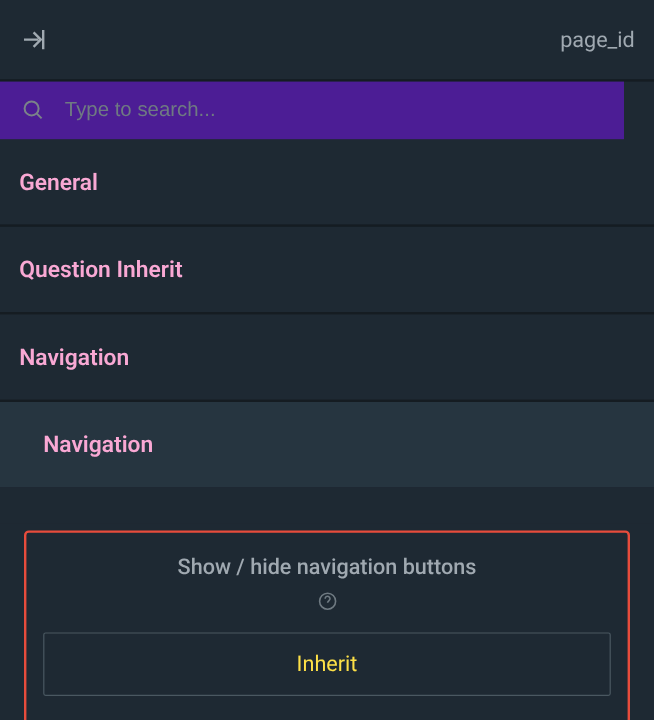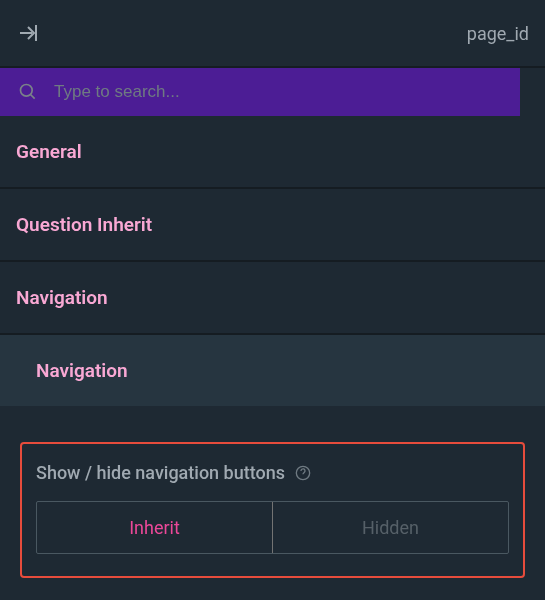--- a/index.html
+++ b/index.html
@@ -83,20 +83,21 @@
       margin: 6px 20px 0 20px;
       padding: 18px 14px 22px 14px;
       border: 2px solid #e74c3c;
       border-radius: 4px;
     }
     .setting-label-row {
       display: flex;
       align-items: center;
       gap: 10px;
       margin-bottom: 18px;
+      flex-direction: column;
     }
     .setting-label {
       font-size: 18px;
       font-weight: 500;
       color: #a0a9b1;
     }
     .help-icon {
       color: #6f7a82;
       display: flex;
       align-items: center;
@@ -105,23 +106,23 @@
       display: flex;
       border: 1px solid #4a5861;
       border-radius: 2px;
       overflow: hidden;
     }
     .toggle-option {
       flex: 1;
       padding: 15px 0;
       text-align: center;
       font-size: 18px;
-      color: #ec4899;
+      color: #fde047;
       cursor: pointer;
-      border-right: 1px solid #737373;
+      border-right: 5px solid #737373;
       background: transparent;
     }
     .toggle-option:last-child {
       border-right: none;
     }
     .toggle-option.muted {
       color: #566068;
     }
   </style>
 </head>
@@ -169,15 +170,14 @@
     <span class="setting-label">Show / hide navigation buttons</span>
     <span class="help-icon">
       <svg width="16" height="16" viewBox="0 0 24 24" fill="none" stroke="currentColor" stroke-width="2">
         <circle cx="12" cy="12" r="10"></circle>
         <path d="M9 9a3 3 0 115 2c-1 1-2 1.5-2 3M12 18h.01"></path>
       </svg>
     </span>
   </div>
   <div class="toggle-group">
     <div class="toggle-option">Inherit</div>
-    <div class="toggle-option muted">Hidden</div>
   </div>
 </div>
 
 </body></html>

